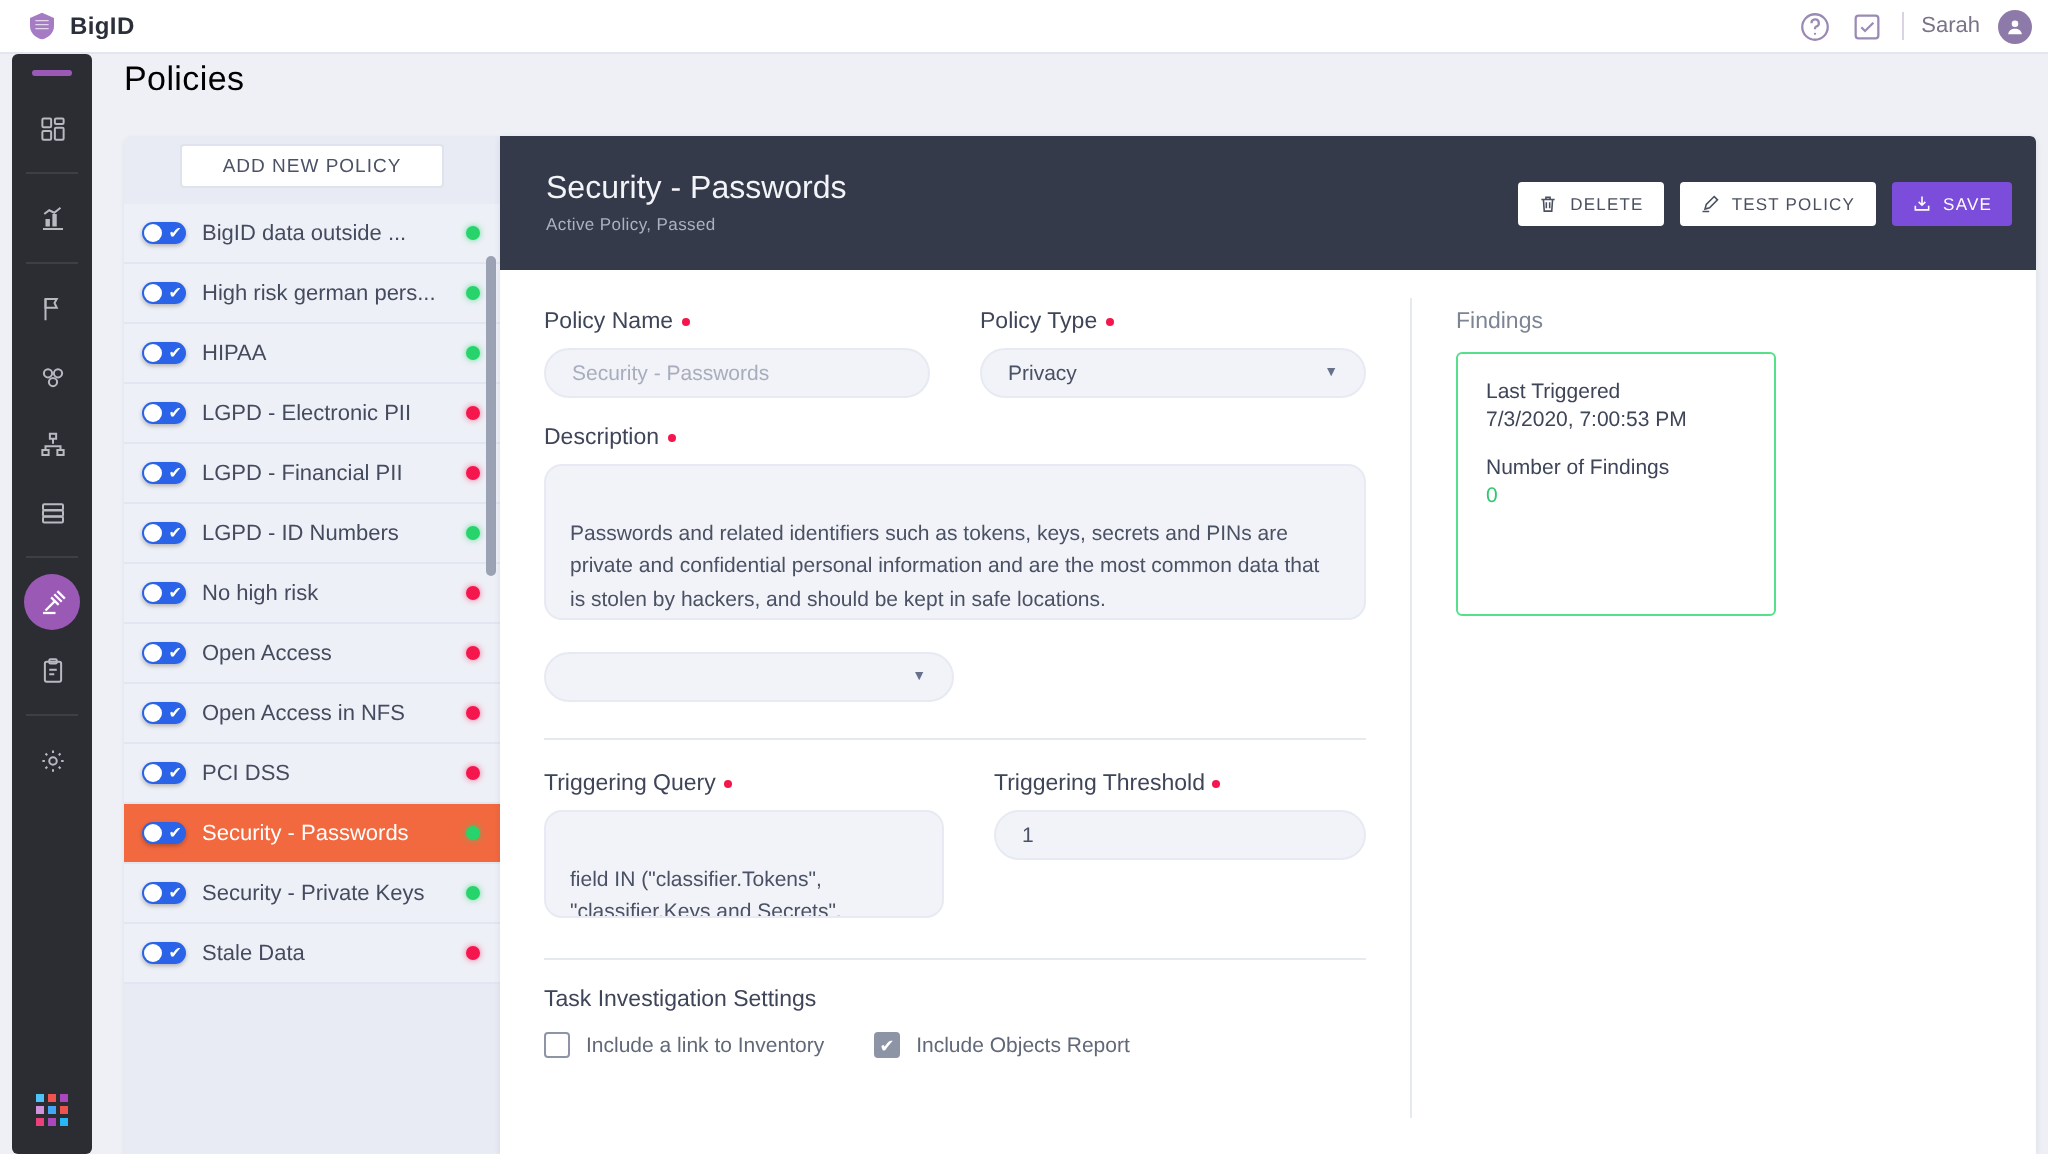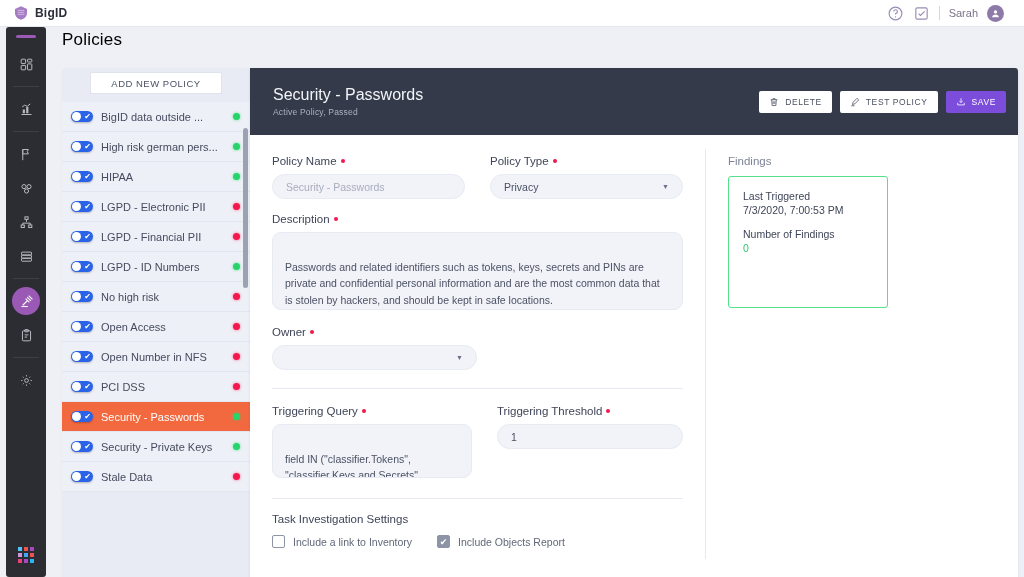--- a/index.html
+++ b/index.html
@@ -12,21 +12,21 @@
   .app { position: relative; width: 1024px; height: 577px; background: #eef0f5; }
 
   
   .topbar {
     position: absolute; left: 0; top: 0; width: 1024px; height: 27px;
     background: #ffffff; display: flex; align-items: center;
     border-bottom: 1px solid #e3e6ee; z-index: 5;
   }
   .brand { display: flex; align-items: center; gap: 6px; padding-left: 13px; }
   .brand-name { font-size: 12px; font-weight: bold; color: #2b2f3a; letter-spacing: .2px; }
-  .topbar-right { margin-left: auto; display: flex; align-items: center; gap: 9px; padding-right: 20px; }
+  .topbar-right { margin-left: auto; display: flex; align-items: center; gap: 9px; padding-right: 8px; }
   .tb-icon { width: 17px; height: 17px; color: #9b8bb4; }
   .tb-sep { width: 1px; height: 14px; background: #d9d3e2; }
   .tb-user { font-size: 11px; color: #7a7287; }
   .avatar {
     width: 17px; height: 17px; border-radius: 50%;
     background: #8e7aa8; display: flex; align-items: center; justify-content: center;
   }
 
   
   .rail {
@@ -378,21 +378,21 @@
               <span class="chk">✔</span>
             </span>
             <span class="pol-label">Open Access</span>
             <span class="dot red"></span>
           </div>
           <div class="pol-row">
             <span class="toggle">
               <span class="knob"></span>
               <span class="chk">✔</span>
             </span>
-            <span class="pol-label">Open Number in NFS</span>
+            <span class="pol-label">Open Access in NFS</span>
             <span class="dot red"></span>
           </div>
           <div class="pol-row">
             <span class="toggle">
               <span class="knob"></span>
               <span class="chk">✔</span>
             </span>
             <span class="pol-label">PCI DSS</span>
             <span class="dot red"></span>
           </div>
@@ -480,24 +480,20 @@
 
         <div style="margin-top:14px">
           <div class="label">
             <span>Description</span>
             <span class="req"></span>
           </div>
           <div class="area desc-area">Passwords and related identifiers such as tokens, keys, secrets and PINs are private and confidential personal information and are the most common data that is stolen by hackers, and should be kept in safe locations.</div>
         </div>
 
         <div style="margin-top:16px">
-          <div class="label">
-            <span>Owner</span>
-            <span class="req"></span>
-          </div>
           <div class="field" style="width:205px">
             <span></span>
             <span class="caret">▼</span>
           </div>
         </div>
 
         <div class="sep-h"></div>
 
         <div class="row2">
           <div class="col-a">

